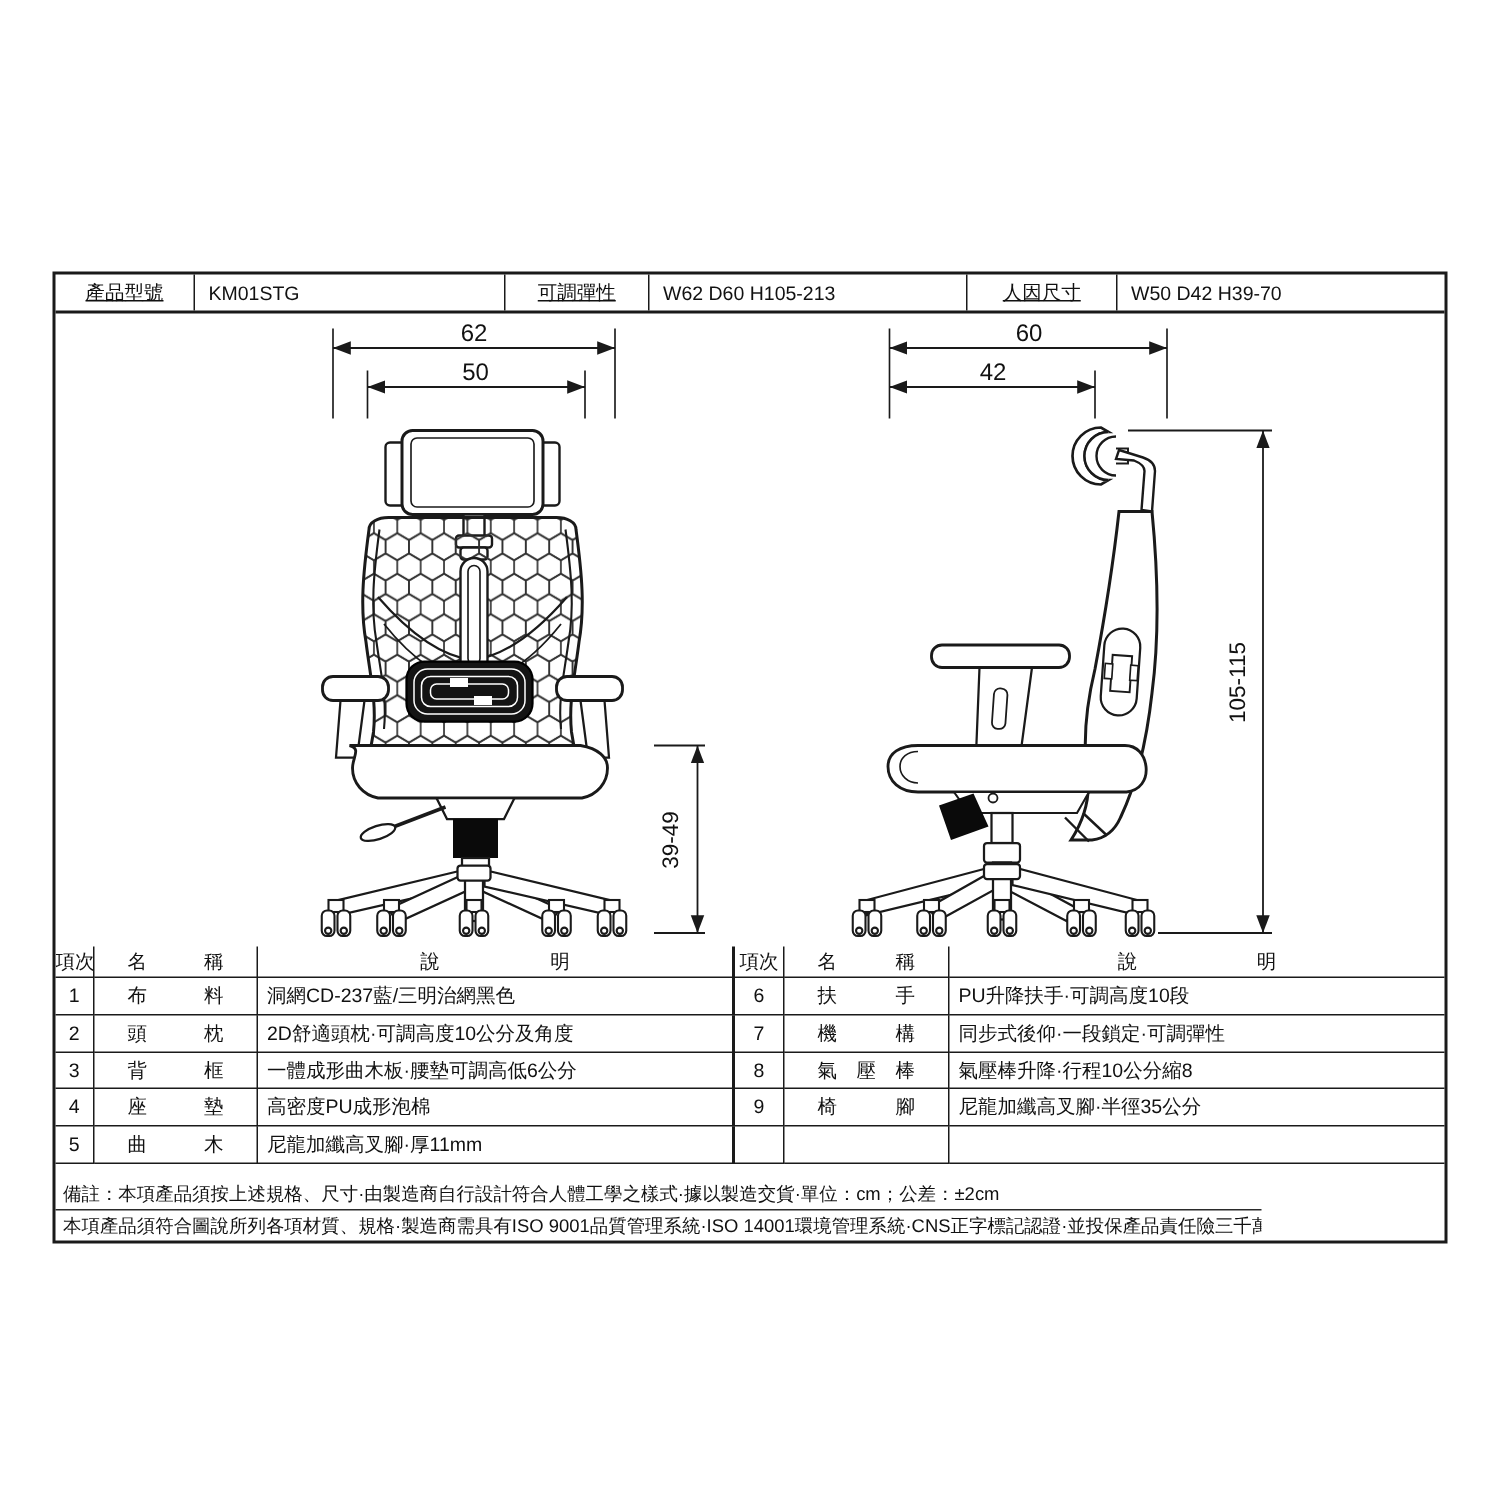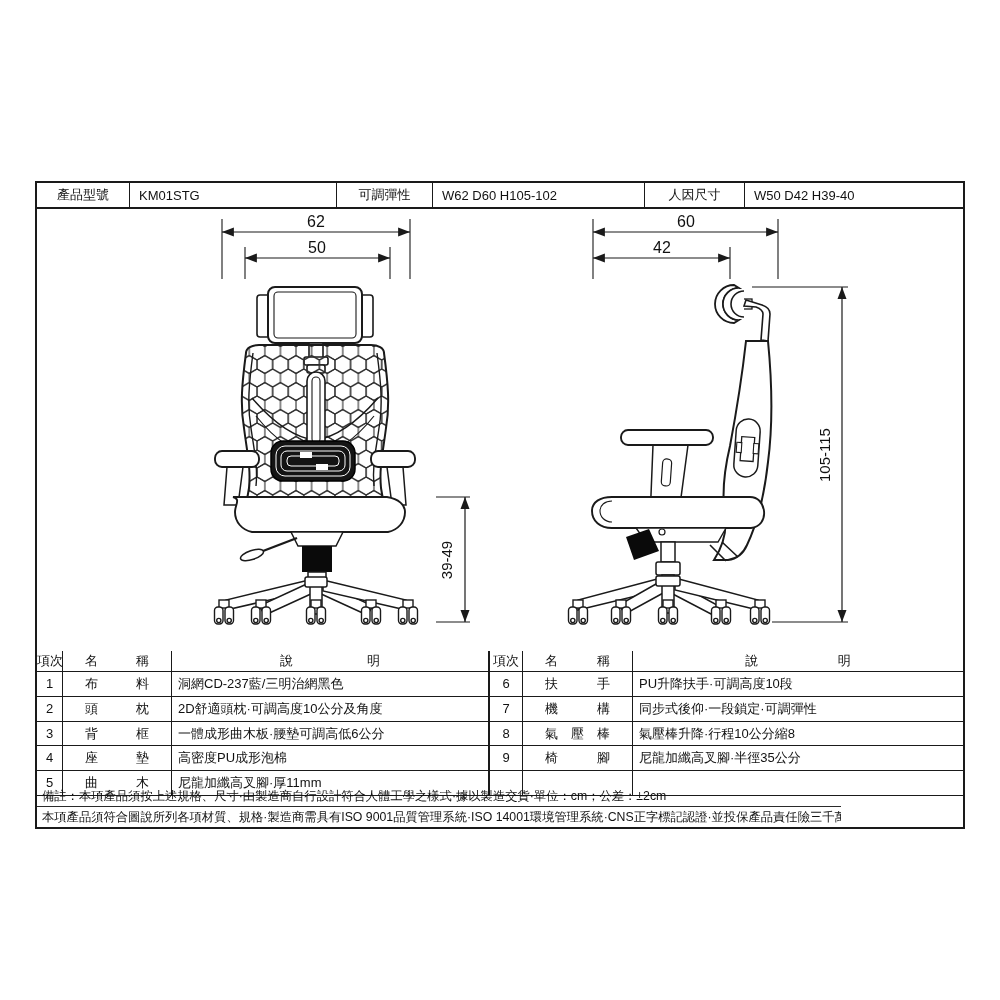--- a/index.html
+++ b/index.html
@@ -5,27 +5,27 @@
   html,body{margin:0;padding:0;background:#ffffff;}
   body{width:1000px;height:1000px;position:relative;overflow:hidden;
        font-family:"Liberation Sans","DejaVu Sans",sans-serif;color:#111;}
   #sheet{position:absolute;left:35px;top:181px;width:930px;height:648px;
          border:2px solid #1a1a1a;box-sizing:border-box;background:#fff;}
   
   .hdr{display:grid;grid-template-columns:93px 207px 96px 212px 100px 1fr;
        height:24px;border-bottom:2px solid #1a1a1a;}
   .hcell{display:flex;align-items:center;font-size:13px;border-right:1.8px solid #1a1a1a;
          box-sizing:border-box;white-space:nowrap;overflow:hidden;}
-  .hcell.cen{justify-content:center;}
+  .hcell.cen{justify-content:center;text-decoration:underline;}
   .hcell.val{padding-left:9px;}
   .hcell:last-child{border-right:none;}
   
   #draw{position:absolute;left:0;top:24px;width:926px;height:434px;}
   
-  #parts{position:absolute;left:0;top:468px;width:926px;height:145px;display:flex;}
+  #parts{position:absolute;left:0;top:448px;width:926px;height:145px;display:flex;}
   .half{display:grid;box-sizing:border-box;}
   .half.l{width:453px;grid-template-columns:26px 109px 318px;grid-template-rows:21px repeat(5,1fr);}
   .half.r{width:473px;grid-template-columns:33px 110px 330px;grid-template-rows:21px repeat(5,1fr);}
   .pc{border-right:1.5px solid #1a1a1a;border-bottom:1.5px solid #1a1a1a;box-sizing:border-box;
       font-size:13px;display:block;line-height:23px;white-space:nowrap;overflow:hidden;}
   .half .pc.hd{line-height:20px;}
   .cen{text-align:center;}
   .nm{text-align:justify;text-align-last:justify;padding:0 22px;}
   .dh{text-align:justify;text-align-last:justify;padding:0 34%;}
   .ds{padding-left:6px;}
@@ -40,23 +40,23 @@
 </style>
 </head>
 <body>
 
 <div id="sheet">
 
   <div class="hdr">
     <div class="hcell cen">產品型號</div>
     <div class="hcell val">KM01STG</div>
     <div class="hcell cen">可調彈性</div>
-    <div class="hcell val">W62 D60 H105-102</div>
+    <div class="hcell val">W62 D60 H105-213</div>
     <div class="hcell cen">人因尺寸</div>
-    <div class="hcell val">W50 D42 H39-40</div>
+    <div class="hcell val">W50 D42 H39-70</div>
   </div>
 
   <svg id="draw" viewBox="37 207 926 434" preserveAspectRatio="none">
     <defs>
       <marker id="arr" viewBox="0 0 10 10" refX="9" refY="5" markerWidth="11" markerHeight="11" orient="auto-start-reverse">
         <path d="M0,1.6 L9,5 L0,8.4 Z" fill="#1a1a1a"></path>
       </marker>
       <path id="hx" d="M0,-9 L7.79,-4.5 L7.79,4.5 L0,9 L-7.79,4.5 L-7.79,-4.5 Z"></path>
       <pattern id="hexp" width="15.58" height="27" patternUnits="userSpaceOnUse">
         <g fill="none" stroke="#2e2e2e" stroke-width="1.1">

